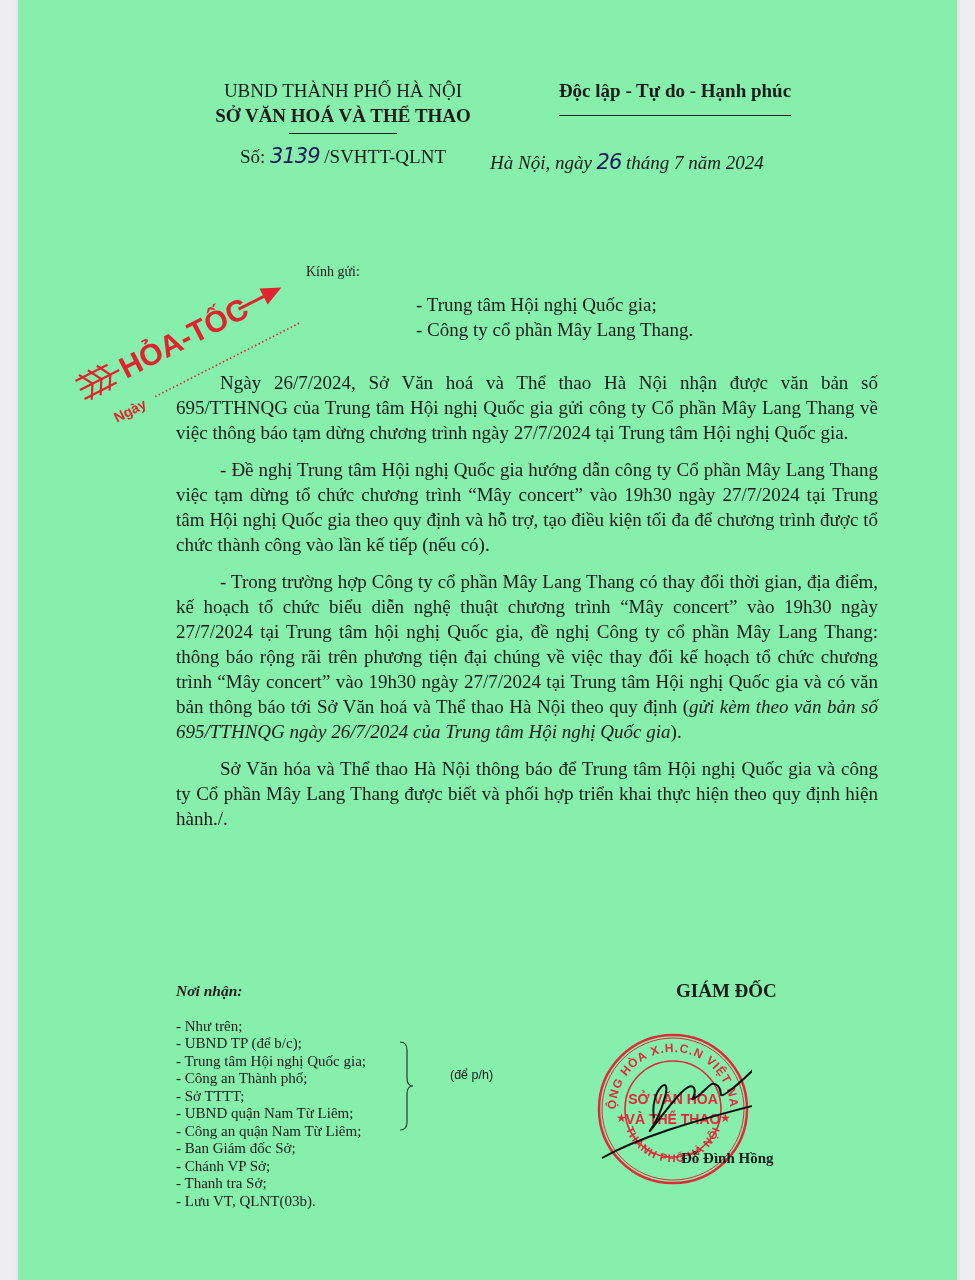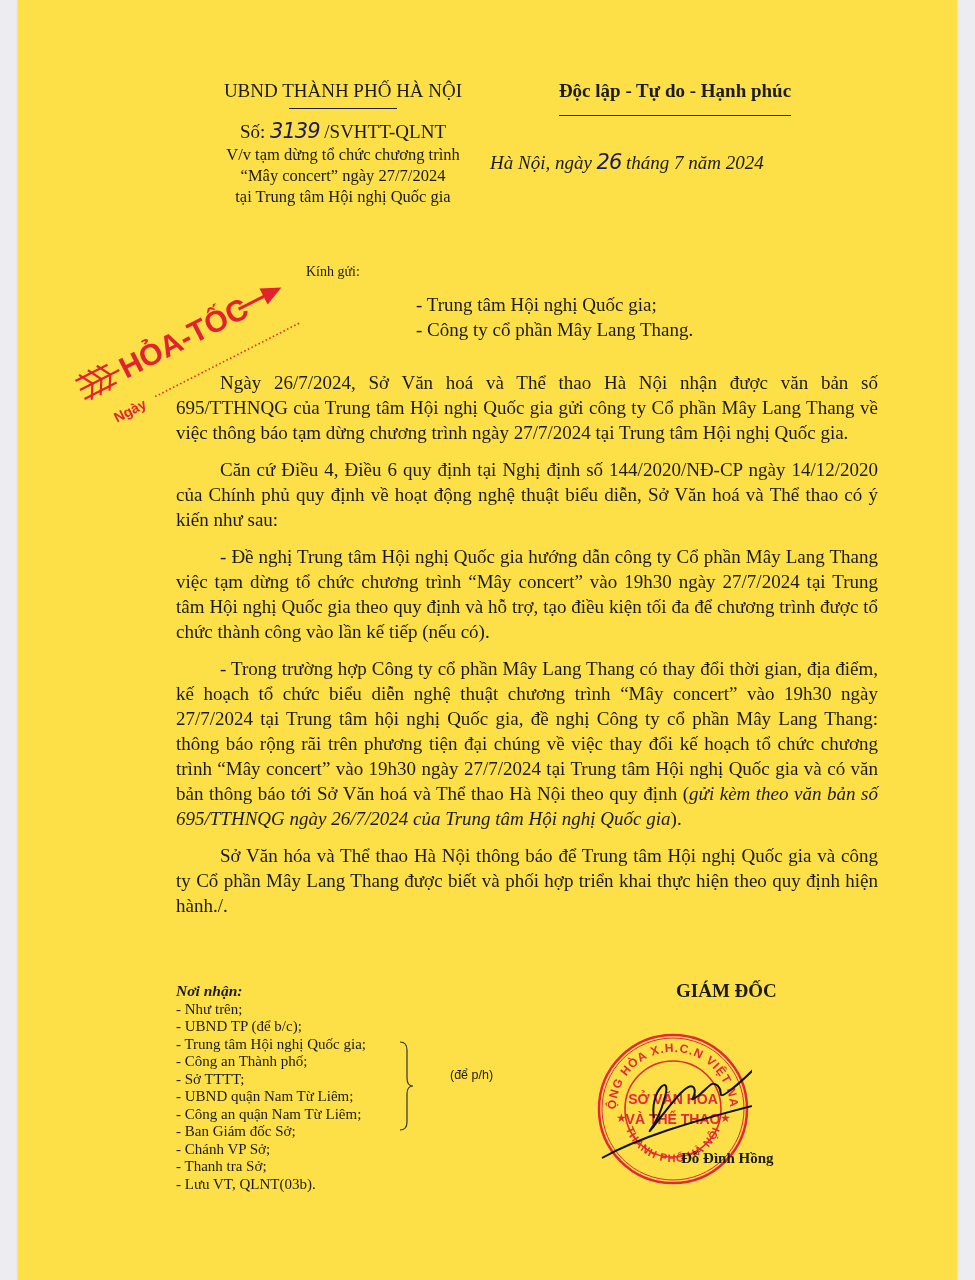--- a/index.html
+++ b/index.html
@@ -5,21 +5,21 @@
     html, body { margin:0; padding:0; }
     body {
       width:975px; height:1280px; overflow:hidden;
       background:#ececf1;
       font-family:"Liberation Serif", "DejaVu Serif", serif;
       color:#1b1b1b;
       position:relative;
     }
     .page {
       position:absolute; left:18px; top:0; width:939px; height:1280px;
-      background:#fde047;
+      background:#86efac;
       box-shadow: 0 0 3px rgba(0,0,0,0.12);
     }
     .abs { position:absolute; }
 
     .hdr-left { left:165px; top:78px; width:320px; text-align:center; font-size:19px; line-height:25px; }
     .hdr-left .bold { font-weight:bold; }
     .hdr-left .rule { width:108px; height:1px; background:#222; margin:5px auto 10px auto; }
     .hdr-left .sohieu { font-size:19px; line-height:24px; }
     .hw { font-family:"DejaVu Sans", sans-serif; font-style:italic; font-size:21px; color:#1a1a5c; letter-spacing:-1px; }
     .hdr-left .subject { font-size:16.5px; line-height:21px; }
@@ -31,47 +31,43 @@
     .kinh { left:288px; top:264px; font-size:14px; }
     .recips { left:398px; top:292px; font-size:19px; line-height:25px; }
 
     .body-text {
       left:158px; top:370px; width:702px;
       font-size:19px; line-height:25px; text-align:justify;
     }
     .body-text p { margin:0 0 12px 0; text-indent:44px; }
 
     .noi-nhan { left:158px; top:982px; font-size:15px; line-height:17.5px; }
-    .noi-nhan .title { font-weight:bold; font-style:italic; font-size:15.5px; margin-bottom:1px; }
+    .noi-nhan .title { font-weight:bold; font-style:italic; font-size:15.5px; margin-bottom:18px; }
     .brace { left:380px; top:1040px; width:16px; height:92px; }
     .dep { left:432px; top:1068px; font-size:12.5px; font-family:"Liberation Sans", sans-serif; }
 
     .gd { left:658px; top:980px; font-size:19px; font-weight:bold; }
     .signer { left:663px; top:1150px; font-size:15px; font-weight:bold; }
 
     .stamp-wrap { left:576px; top:1030px; width:158px; height:158px; }
     .hoatoc { left:40px; top:262px; width:300px; height:170px; }
   </style>
 </head>
 <body>
 
 <div class="page">
 
   <div class="abs hdr-left">
     <div>UBND THÀNH PHỐ HÀ NỘI</div>
+    <div class="bold">SỞ VĂN HOÁ VÀ THỂ THAO</div>
     <div class="rule"></div>
     <div class="sohieu">
       <span>Số:</span>
       <span class="hw">3139</span>
       <span>/SVHTT-QLNT</span>
-    </div>
-    <div class="subject">
-      <div>V/v tạm dừng tổ chức chương trình</div>
-      <div>“Mây concert” ngày 27/7/2024</div>
-      <div>tại Trung tâm Hội nghị Quốc gia</div>
     </div>
   </div>
 
   <div class="abs hdr-right">
     <div><span class="motto">Độc lập - Tự do - Hạnh phúc</span></div>
   </div>
   <div class="abs date">
     <span>Hà Nội, ngày</span>
     <span class="hw">26</span>
     <span>tháng  7  năm 2024</span>
@@ -93,21 +89,20 @@
   </svg>
 
   <div class="abs kinh">Kính gửi:</div>
   <div class="abs recips">
     <div>- Trung tâm Hội nghị Quốc gia;</div>
     <div>- Công ty cổ phần Mây Lang Thang.</div>
   </div>
 
   <div class="abs body-text">
     <p>Ngày 26/7/2024, Sở Văn hoá và Thể thao Hà Nội nhận được văn bản số 695/TTHNQG của Trung tâm Hội nghị Quốc gia gửi công ty Cổ phần Mây Lang Thang về việc thông báo tạm dừng chương trình ngày 27/7/2024 tại Trung tâm Hội nghị Quốc gia.</p>
-    <p>Căn cứ Điều 4, Điều 6 quy định tại Nghị định số 144/2020/NĐ-CP ngày 14/12/2020 của Chính phủ quy định về hoạt động nghệ thuật biểu diễn, Sở Văn hoá và Thể thao có ý kiến như sau:</p>
     <p>- Đề nghị Trung tâm Hội nghị Quốc gia hướng dẫn công ty Cổ phần Mây Lang Thang việc tạm dừng tổ chức chương trình “Mây concert” vào 19h30 ngày 27/7/2024 tại Trung tâm Hội nghị Quốc gia theo quy định và hỗ trợ, tạo điều kiện tối đa để chương trình được tổ chức thành công vào lần kế tiếp (nếu có).</p>
     <p><span>- Trong trường hợp Công ty cổ phần Mây Lang Thang có thay đổi thời gian, địa điểm, kế hoạch tổ chức biểu diễn nghệ thuật chương trình “Mây concert” vào 19h30 ngày 27/7/2024 tại Trung tâm hội nghị Quốc gia, đề nghị Công ty cổ phần Mây Lang Thang: thông báo rộng rãi trên phương tiện đại chúng về việc thay đổi kế hoạch tổ chức chương trình “Mây concert” vào 19h30 ngày 27/7/2024 tại Trung tâm Hội nghị Quốc gia và có văn bản thông báo tới Sở Văn hoá và Thể thao Hà Nội theo quy định (</span><i>gửi kèm theo văn bản số 695/TTHNQG ngày 26/7/2024 của Trung tâm Hội nghị Quốc gia</i><span>).</span></p>
     <p>Sở Văn hóa và Thể thao Hà Nội thông báo để Trung tâm Hội nghị Quốc gia và công ty Cổ phần Mây Lang Thang được biết và phối hợp triển khai thực hiện theo quy định hiện hành./.</p>
   </div>
 
   <div class="abs noi-nhan">
     <div class="title">Nơi nhận:</div>
     <div>- Như trên;</div>
     <div>- UBND TP (để b/c);</div>
     <div>- Trung tâm Hội nghị Quốc gia;</div>

